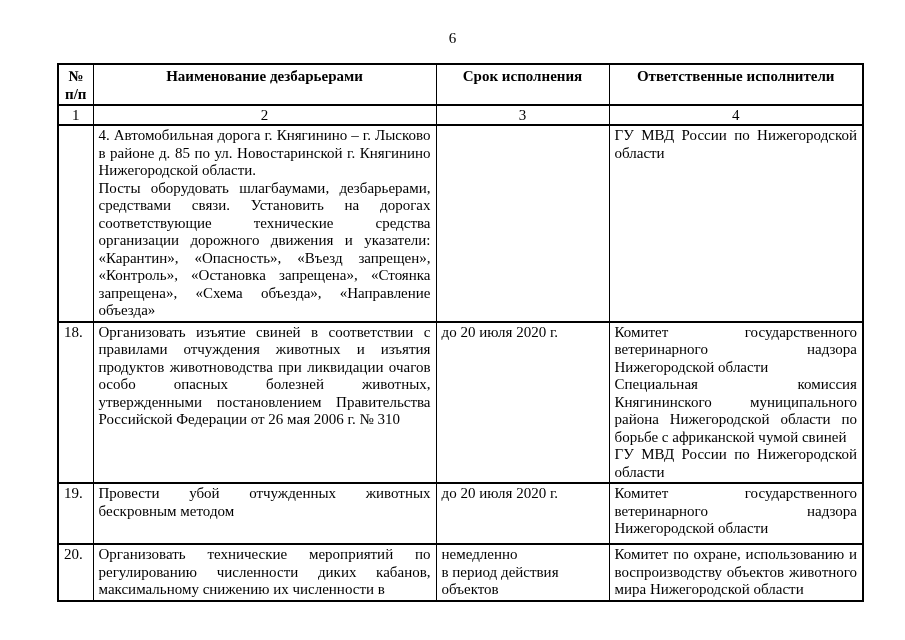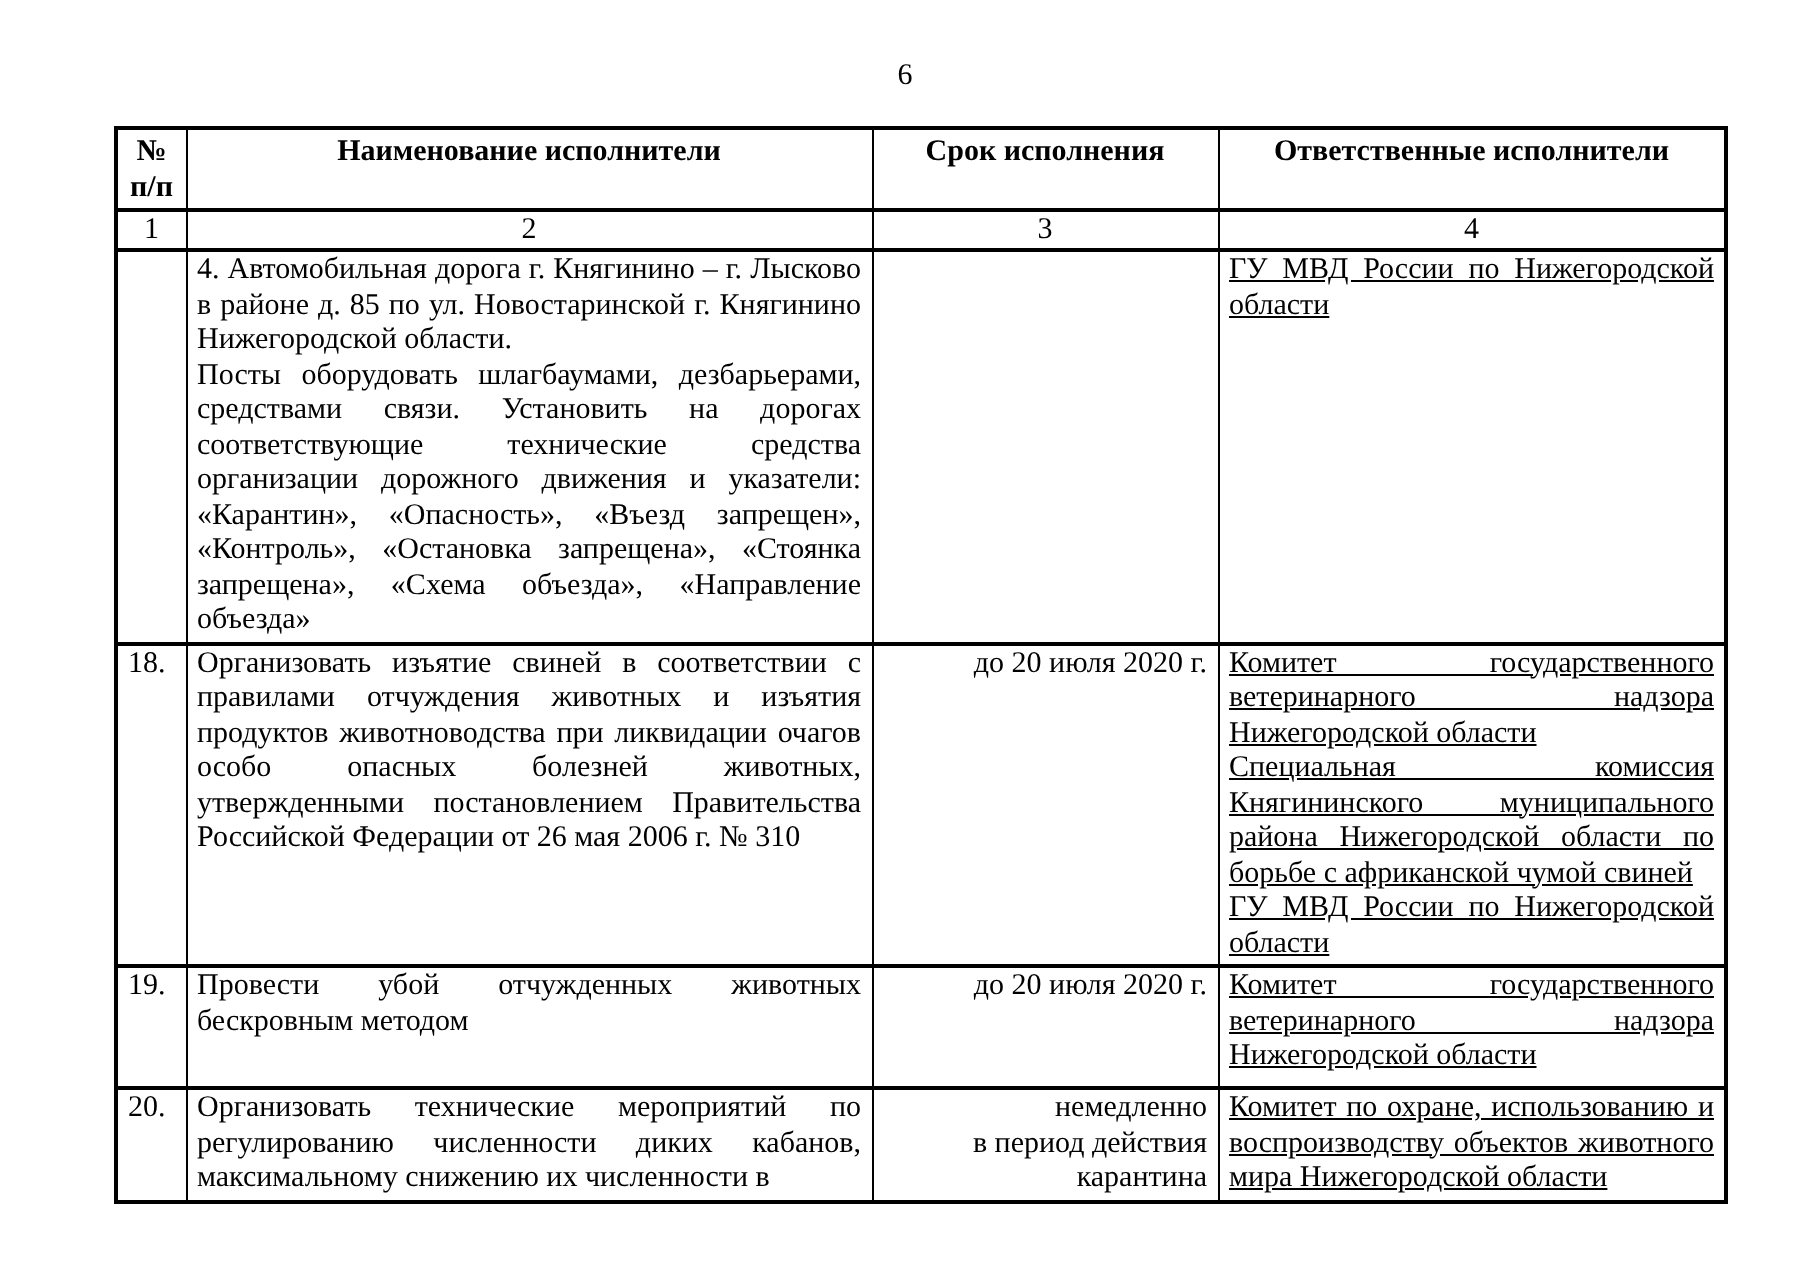--- a/index.html
+++ b/index.html
@@ -59,48 +59,47 @@
   }
   td.cell-num {
     text-align: left;
     padding: 1px 2px;
   }
   td.cell-activity {
     text-align: justify;
     white-space: pre-line;
   }
   td.cell-deadline {
-    text-align: right;
+    text-align: left;
     white-space: pre-line;
   }
   td.cell-responsible {
     text-align: justify;
     white-space: pre-line;
-    text-decoration: underline;
   }
 </style>
 </head>
 <body>
 
 <div class="page">
 
   <div class="page-number">6</div>
 
   <table class="measures">
     <colgroup>
       <col style="width:35px">
       <col style="width:343px">
       <col style="width:173px">
       <col style="width:254px">
     </colgroup>
     <tbody>
       <tr class="header-row" style="height:34px">
         <th>№
 п/п</th>
-        <th>Наименование исполнители</th>
+        <th>Наименование дезбарьерами</th>
         <th>Срок исполнения</th>
         <th>Ответственные исполнители</th>
       </tr>
       <tr class="index-row" style="height:20px">
         <td>1</td>
         <td>2</td>
         <td>3</td>
         <td>4</td>
       </tr>
 
@@ -125,19 +124,19 @@
         <td class="cell-num">19.</td>
         <td class="cell-activity">Провести убой отчужденных животных бескровным методом</td>
         <td class="cell-deadline">до 20 июля 2020 г.</td>
         <td class="cell-responsible">Комитет государственного ветеринарного надзора Нижегородской области</td>
       </tr>
 
       <tr style="height:48px">
         <td class="cell-num">20.</td>
         <td class="cell-activity">Организовать технические мероприятий по регулированию численности диких кабанов, максимальному снижению их численности в</td>
         <td class="cell-deadline">немедленно
-в период действия карантина</td>
+в период действия объектов</td>
         <td class="cell-responsible">Комитет по охране, использованию и воспроизводству объектов животного мира Нижегородской области</td>
       </tr>
     </tbody>
   </table>
 
 </div>
 
 </body></html>

